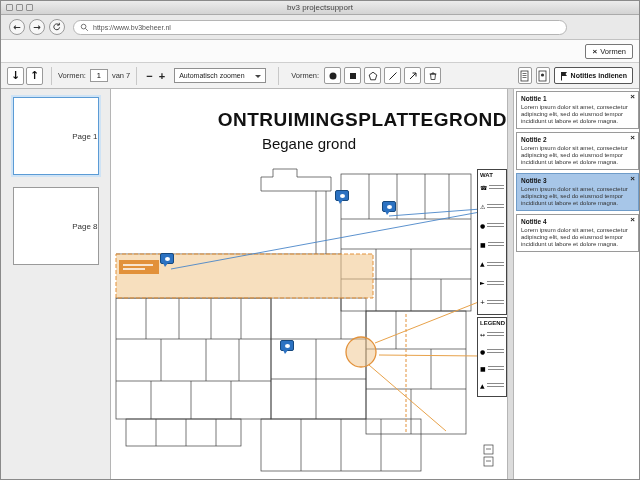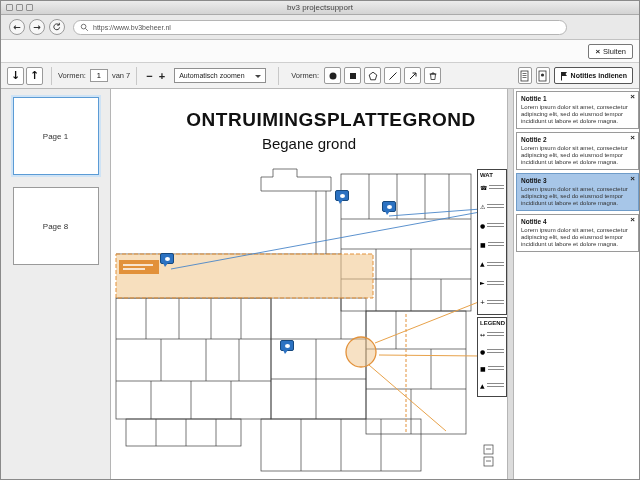--- a/index.html
+++ b/index.html
@@ -48,38 +48,38 @@
   .mini-icon-btn { width:14px; height:17px; border:1px solid #9a9a9a; background:#fff; border-radius:2px;
     display:flex; align-items:center; justify-content:center; padding:0; }
   #submit-notes { display:flex; align-items:center; gap:3px; height:17px; border:1px solid #555;
     border-radius:2px; background:#fff; padding:0 5px; font-size:7px; font-weight:bold; color:#111; }
 
   
   #content { position:absolute; top:88px; left:0; right:0; bottom:0; }
   #thumbs { position:absolute; left:0; top:0; width:110px; height:100%; background:#ededed;
     border-right:1px solid #b5b5b5; padding-top:8px; }
   .thumb { width:86px; height:78px; margin:0 auto 12px; background:#fff; border:1px solid #9a9a9a;
-    display:flex; align-items:center; justify-content:center; font-size:8px; color:#333; }
+    display:flex; align-items:center; justify-content:flex-end; font-size:8px; color:#333; }
   .thumb.selected { border:1px solid #5b9bd5; box-shadow:0 0 0 2px #cfe3f5; }
 
   #main { position:absolute; left:110px; top:0; width:396px; height:100%; background:#fff; overflow:hidden; }
   #gutter { position:absolute; left:506px; top:0; width:7px; height:100%; background:#dcdcdc;
     border-left:1px solid #b5b5b5; border-right:1px solid #b5b5b5; }
   #notes { position:absolute; left:513px; top:0; width:127px; height:100%; background:#fff; padding:2px; }
 
   
   .note { border:1px solid #9a9a9a; background:#fff; padding:3px 4px; margin-bottom:3px; position:relative; }
   .note.selected { background:#a7c6e8; border-color:#6f9cc9; }
   .note h4 { font-size:6.5px; margin-bottom:2px; color:#111; }
   .note p { font-size:6px; line-height:7px; color:#333; }
   .note .close { position:absolute; right:3px; top:2px; font-size:8px; font-weight:bold; line-height:6px;
     color:#222; cursor:pointer; }
 
   
-  #page-title { position:absolute; top:20px; left:0; right:0; text-align:center; font-size:19px;
+  #page-title { position:absolute; top:20px; left:0; right:0; text-align:right; font-size:19px;
     font-weight:bold; color:#111; letter-spacing:0.5px;margin-left:44px; }
   #page-subtitle { position:absolute; top:46px; left:0; right:0; text-align:center; font-size:15px; color:#111; }
   #plan-svg { position:absolute; left:0; top:0; }
   #marker-layer { position:absolute; inset:0; }
 
   .info-box { position:absolute; background:#fff; border:1px solid #444; padding:2px;
     display:flex; flex-direction:column; z-index:3; }
   #wat-box { left:366px; top:80px; width:30px; height:146px; }
   #legend-box { left:366px; top:228px; width:30px; height:80px; }
   .info-box h5 { font-size:6px; color:#111; }
@@ -123,21 +123,21 @@
         <circle cx="4" cy="4" r="2.6" stroke="#666" fill="none" stroke-width="1"></circle>
         <line x1="6" y1="6" x2="8.7" y2="8.7" stroke="#666" stroke-width="1"></line>
       </svg>
       <span>https://www.bv3beheer.nl</span>
     </div>
   </div>
 
   <div id="subbar">
     <button id="close-viewer">
       <span class="x">×</span>
-      <span>Sluiten</span>
+      <span>Vormen</span>
     </button>
   </div>
 
   <div id="pdf-toolbar">
     <button class="tb-btn">↓</button>
     <button class="tb-btn">↑</button>
     <span class="sep"></span>
     <span>Vormen:</span>
     <input id="page-input" value="1" style="">
     <span>van 7</span>

